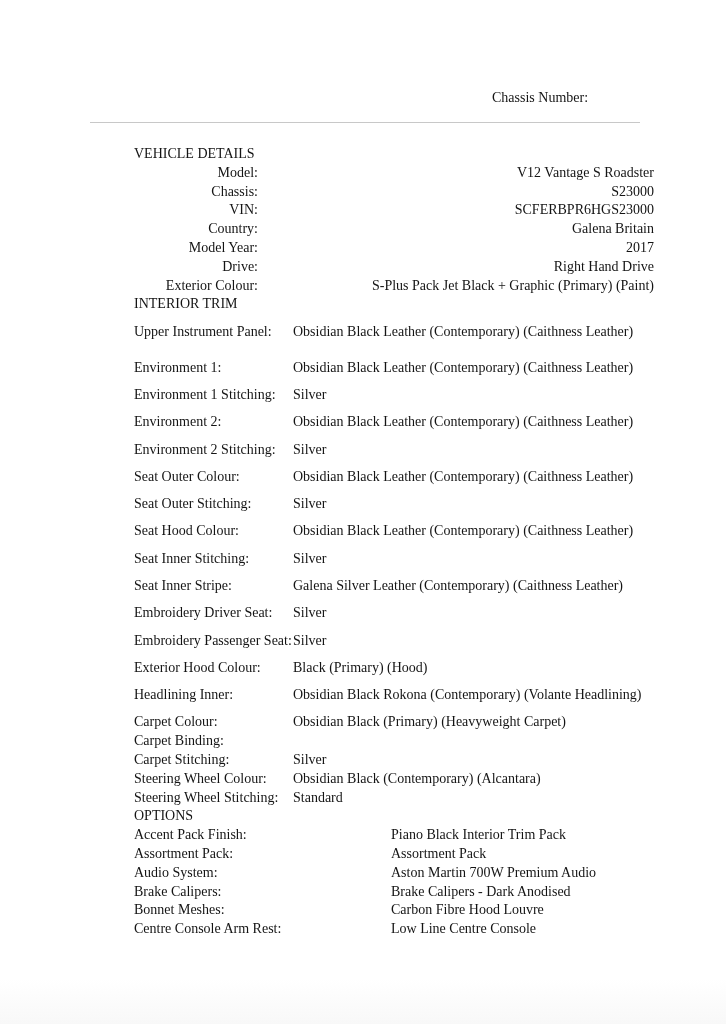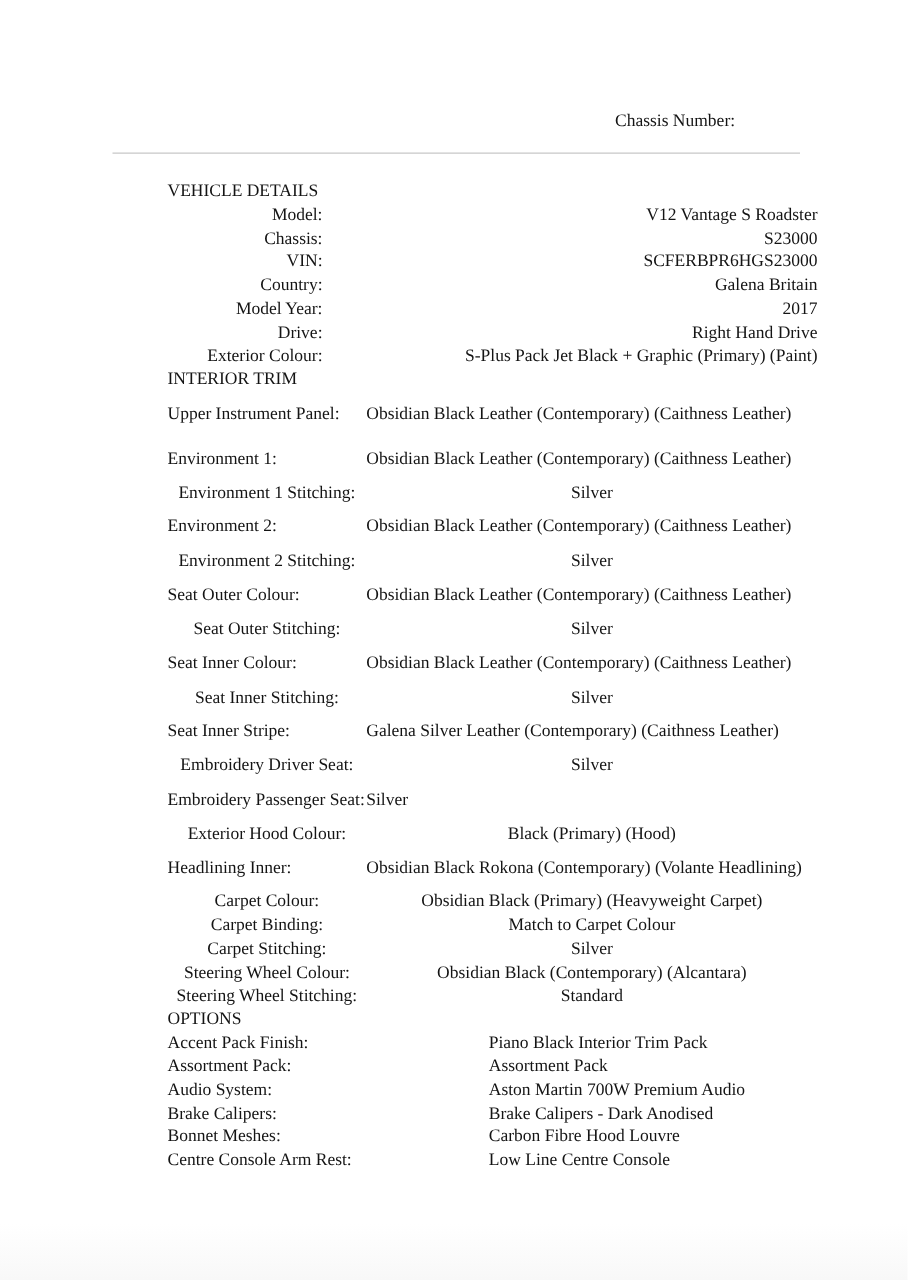--- a/index.html
+++ b/index.html
@@ -13,21 +13,21 @@
     }
     .chassis-header {
       position: absolute; top: 89px; left: 492px; font-size: 14px; line-height: 18px;
     }
     .rule {
       position: absolute; top: 122px; left: 90px; width: 550px; height: 1px; background: #c8c8c8;
     }
     .content { position: absolute; top: 145px; left: 134px; width: 520px; }
     .section-title { font-size: 14px; line-height: 18.8px; height: 18.8px; white-space: nowrap; }
     .row { display: flex; align-items: center; line-height: 16.5px; white-space: nowrap; }
-    .row.single { min-height: 18.8px; text-align: center; }
+    .row.single { min-height: 18.8px; }
     .row.double { min-height: 35.8px; }
     .lbl { flex: 0 0 auto; }
     .val { flex: 1 1 auto; }
     .vd .lbl { width: 124px; }
     .it .lbl { width: 159px; white-space: normal; }
     .op .lbl { width: 210px; }
     .val.wrap { white-space: normal; }
     .vd .row { line-height: 18.8px; height: 18.8px; text-align: right; }
     .op .row { line-height: 18.8px; height: 18.8px; gap: 47px; }
   </style>
@@ -97,21 +97,21 @@
     </div>
     <div class="row double">
       <span class="lbl">Seat Outer Colour:</span>
       <span class="val wrap">Obsidian Black Leather (Contemporary) (Caithness Leather)</span>
     </div>
     <div class="row single">
       <span class="lbl">Seat Outer Stitching:</span>
       <span class="val">Silver</span>
     </div>
     <div class="row double">
-      <span class="lbl">Seat Inner Colour:</span>
+      <span class="lbl">Seat Hood Colour:</span>
       <span class="val wrap">Obsidian Black Leather (Contemporary) (Caithness Leather)</span>
     </div>
     <div class="row single">
       <span class="lbl">Seat Inner Stitching:</span>
       <span class="val">Silver</span>
     </div>
     <div class="row double">
       <span class="lbl">Seat Inner Stripe:</span>
       <span class="val wrap">Galena Silver Leather (Contemporary) (Caithness Leather)</span>
     </div>
@@ -130,21 +130,20 @@
     <div class="row double">
       <span class="lbl">Headlining Inner:</span>
       <span class="val wrap">Obsidian Black Rokona (Contemporary) (Volante Headlining)</span>
     </div>
     <div class="row single">
       <span class="lbl">Carpet Colour:</span>
       <span class="val">Obsidian Black (Primary) (Heavyweight Carpet)</span>
     </div>
     <div class="row single">
       <span class="lbl">Carpet Binding:</span>
-      <span class="val">Match to Carpet Colour</span>
     </div>
     <div class="row single">
       <span class="lbl">Carpet Stitching:</span>
       <span class="val">Silver</span>
     </div>
     <div class="row single">
       <span class="lbl">Steering Wheel Colour:</span>
       <span class="val">Obsidian Black (Contemporary) (Alcantara)</span>
     </div>
     <div class="row single">

